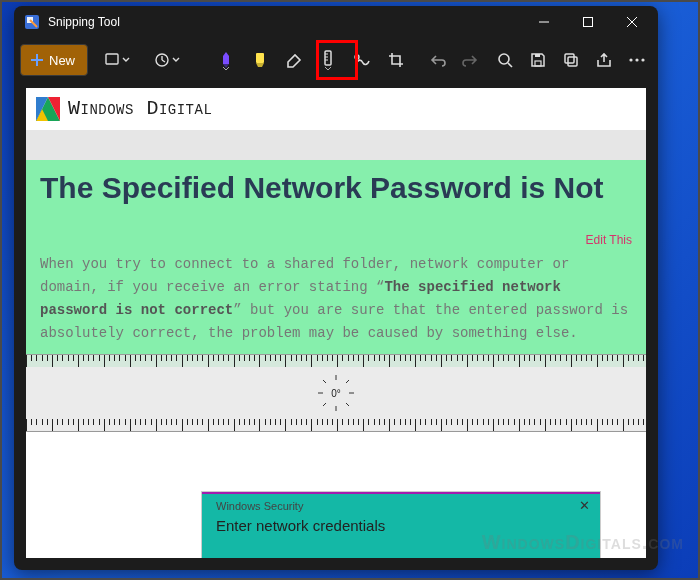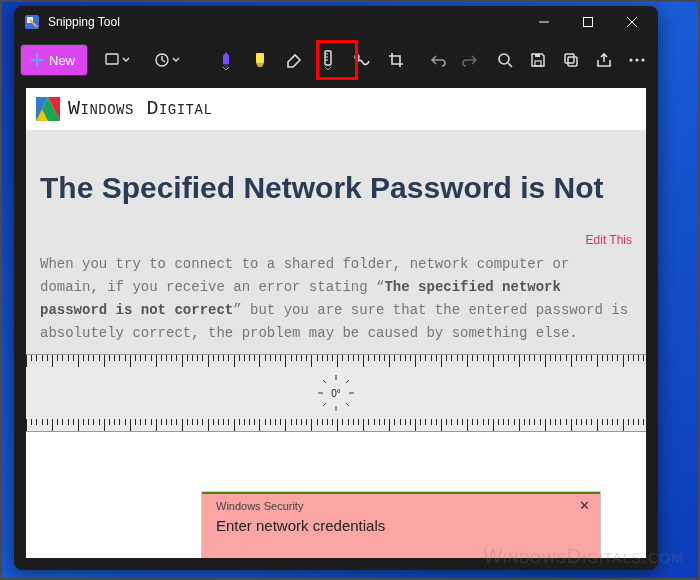--- a/index.html
+++ b/index.html
@@ -47,21 +47,21 @@
     gap: 2px;
   }
   .new-btn {
     height: 32px;
     padding: 0 12px 0 10px;
     border: 1px solid #3a3a3a;
     border-radius: 4px;
     display: flex; align-items: center;
     color: #fff; font-size: 13px;
     gap: 6px;
-    background: #d946ef;
+    background: #a16207;
   }
   .tbtn {
     width: 34px; height: 34px;
     display: flex; align-items: center; justify-content: center;
     color: #e8e8e8;
     border-radius: 4px;
     position: relative;
   }
   .tbtn.wchev { width: 44px; }
   .tool-group { display: flex; align-items: center; }
@@ -89,21 +89,21 @@
   .brand-text {
     font-family: Liberation Mono, monospace;
     font-size: 20px;
     color: #222;
     letter-spacing: 0.5px;
     font-variant: small-caps;
   }
   .gap-strip { height: 30px; background: #e6e6e6; }
   .article {
     padding: 4px 14px 10px 14px;
-    background: #e5e5e5;
+    background: #86efac;
   }
   .article h1 {
     font-size: 30px;
     color: #2a3b55;
     font-weight: 700;
     line-height: 1.3;
     margin-top: 4px;
     margin-bottom: 26px;
   }
   .edit-link {
@@ -153,41 +153,41 @@
     position:absolute; left:50%; top:50%;
     transform:translate(-50%,-50%);
     font-size:10px; color:#222;
   }
   .sec-dialog {
     position: absolute;
     left: 176px;
     width: 398px;
     bottom: 0;
     height: 66px;
-    background: #fca5a5;
-    border-top: 2px solid #4d7c0f;
+    background: #14b8a6;
+    border-top: 2px solid #a21caf;
     box-shadow: 0 0 0 1px #ccc;
     z-index: 6;
   }
   .sec-header {
     display:flex; align-items:center; justify-content:space-between;
     padding: 4px 10px 0 14px;
     font-size: 11px; color: #444;
   }
   .sec-close { font-size: 13px; color:#333; }
   .sec-body {
     padding: 4px 14px 0 14px;
     font-size: 15px; color: #222;
   }
   .watermark {
     position:absolute;
-    right: 14px; bottom: 10px;
+    right: 14px; bottom: 24px;
     font-size: 20px;
     color: rgba(120,120,120,0.25);
-    font-weight: 400;
+    font-weight: 700;
     letter-spacing:1px;
     z-index: 20;
     font-variant: small-caps;
     pointer-events: none;
   }
   svg { display:block; }
 </style>
 </head>
 <body>
 

